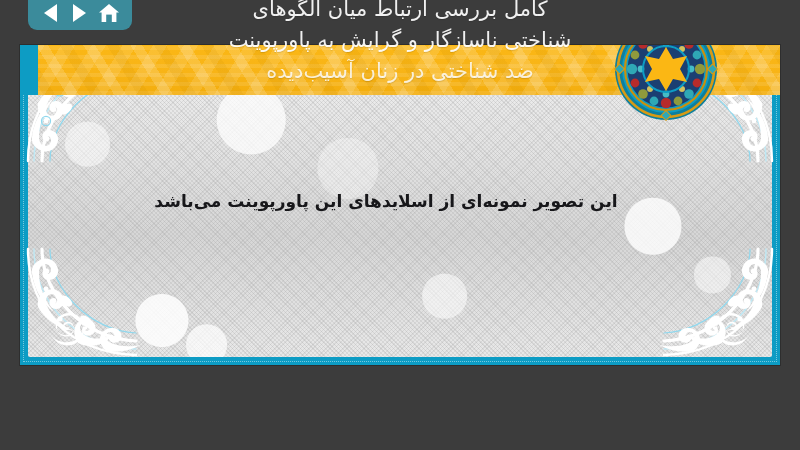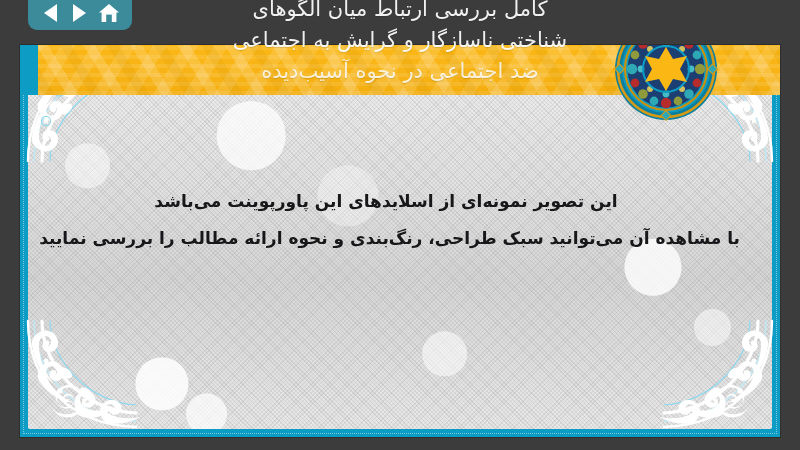--- a/index.html
+++ b/index.html
@@ -50,21 +50,21 @@
   }
   .tri-left  { border-right: 13px solid #ffffff; }
   .tri-right { border-left: 13px solid #ffffff; }
 
   
   #slide {
     position: absolute;
     left: 20px;
     top: 45px;
     width: 760px;
-    height: 392px;
+    height: 320px;
     overflow: hidden;
     background: #0d9cc4;
     box-shadow: 0 0 0 1px #2e2e2e;
   }
 
   
   #slide-inner {
     position: absolute;
     inset: 0;
     background:
@@ -375,24 +375,23 @@
       <g fill="#2fa8b5">
         <rect x="49" y="2.5" width="6" height="6" transform="rotate(45 52 5.5)"></rect>
         <rect x="49" y="95.5" width="6" height="6" transform="rotate(45 52 98.5)"></rect>
         <rect x="2.5" y="49" width="6" height="6" transform="rotate(45 5.5 52)"></rect>
         <rect x="95.5" y="49" width="6" height="6" transform="rotate(45 98.5 52)"></rect>
       </g>
     </svg>
 
     <div id="body-text">
       <span class="bline">این تصویر نمونه‌ای از اسلایدهای این پاورپوینت می‌باشد</span>
-      <span class="bline">با مشاهده آن می‌توانید سبک طراحی، رنگ‌بندی و نحوه ارائه مطالب را بررسی نمایید</span>
     </div>
 
   </div>
 
   <div id="title-text">
     <span class="tline">کامل بررسی ارتباط میان الگوهای</span>
-    <span class="tline">شناختی ناسازگار و گرایش به اجتماعی</span>
-    <span class="tline">ضد اجتماعی در نحوه آسیب‌دیده</span>
+    <span class="tline">شناختی ناسازگار و گرایش به پاورپوینت</span>
+    <span class="tline">ضد شناختی در زنان آسیب‌دیده</span>
   </div>
 
 </div>
 
 </body></html>

